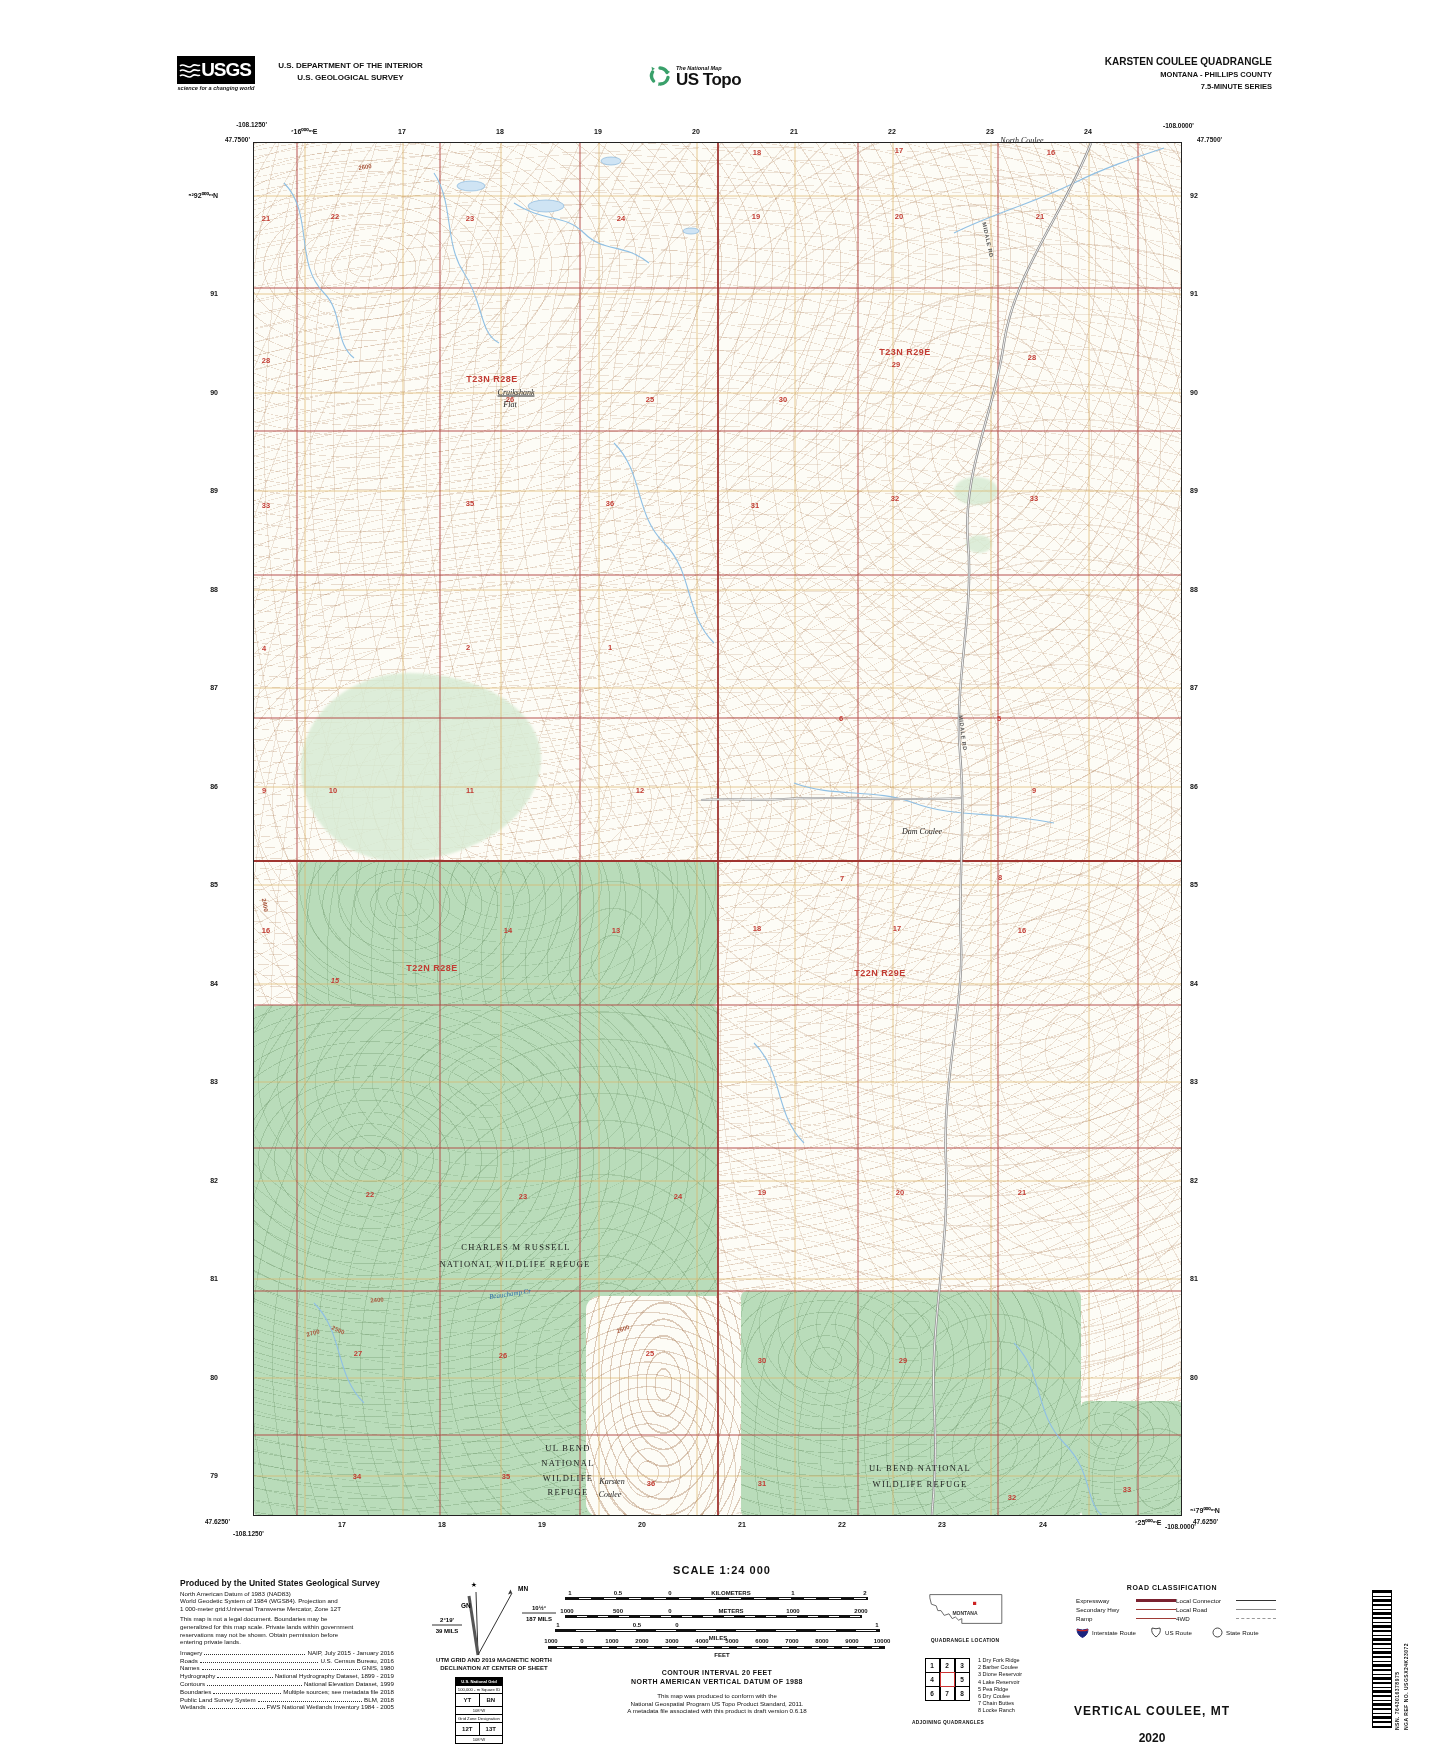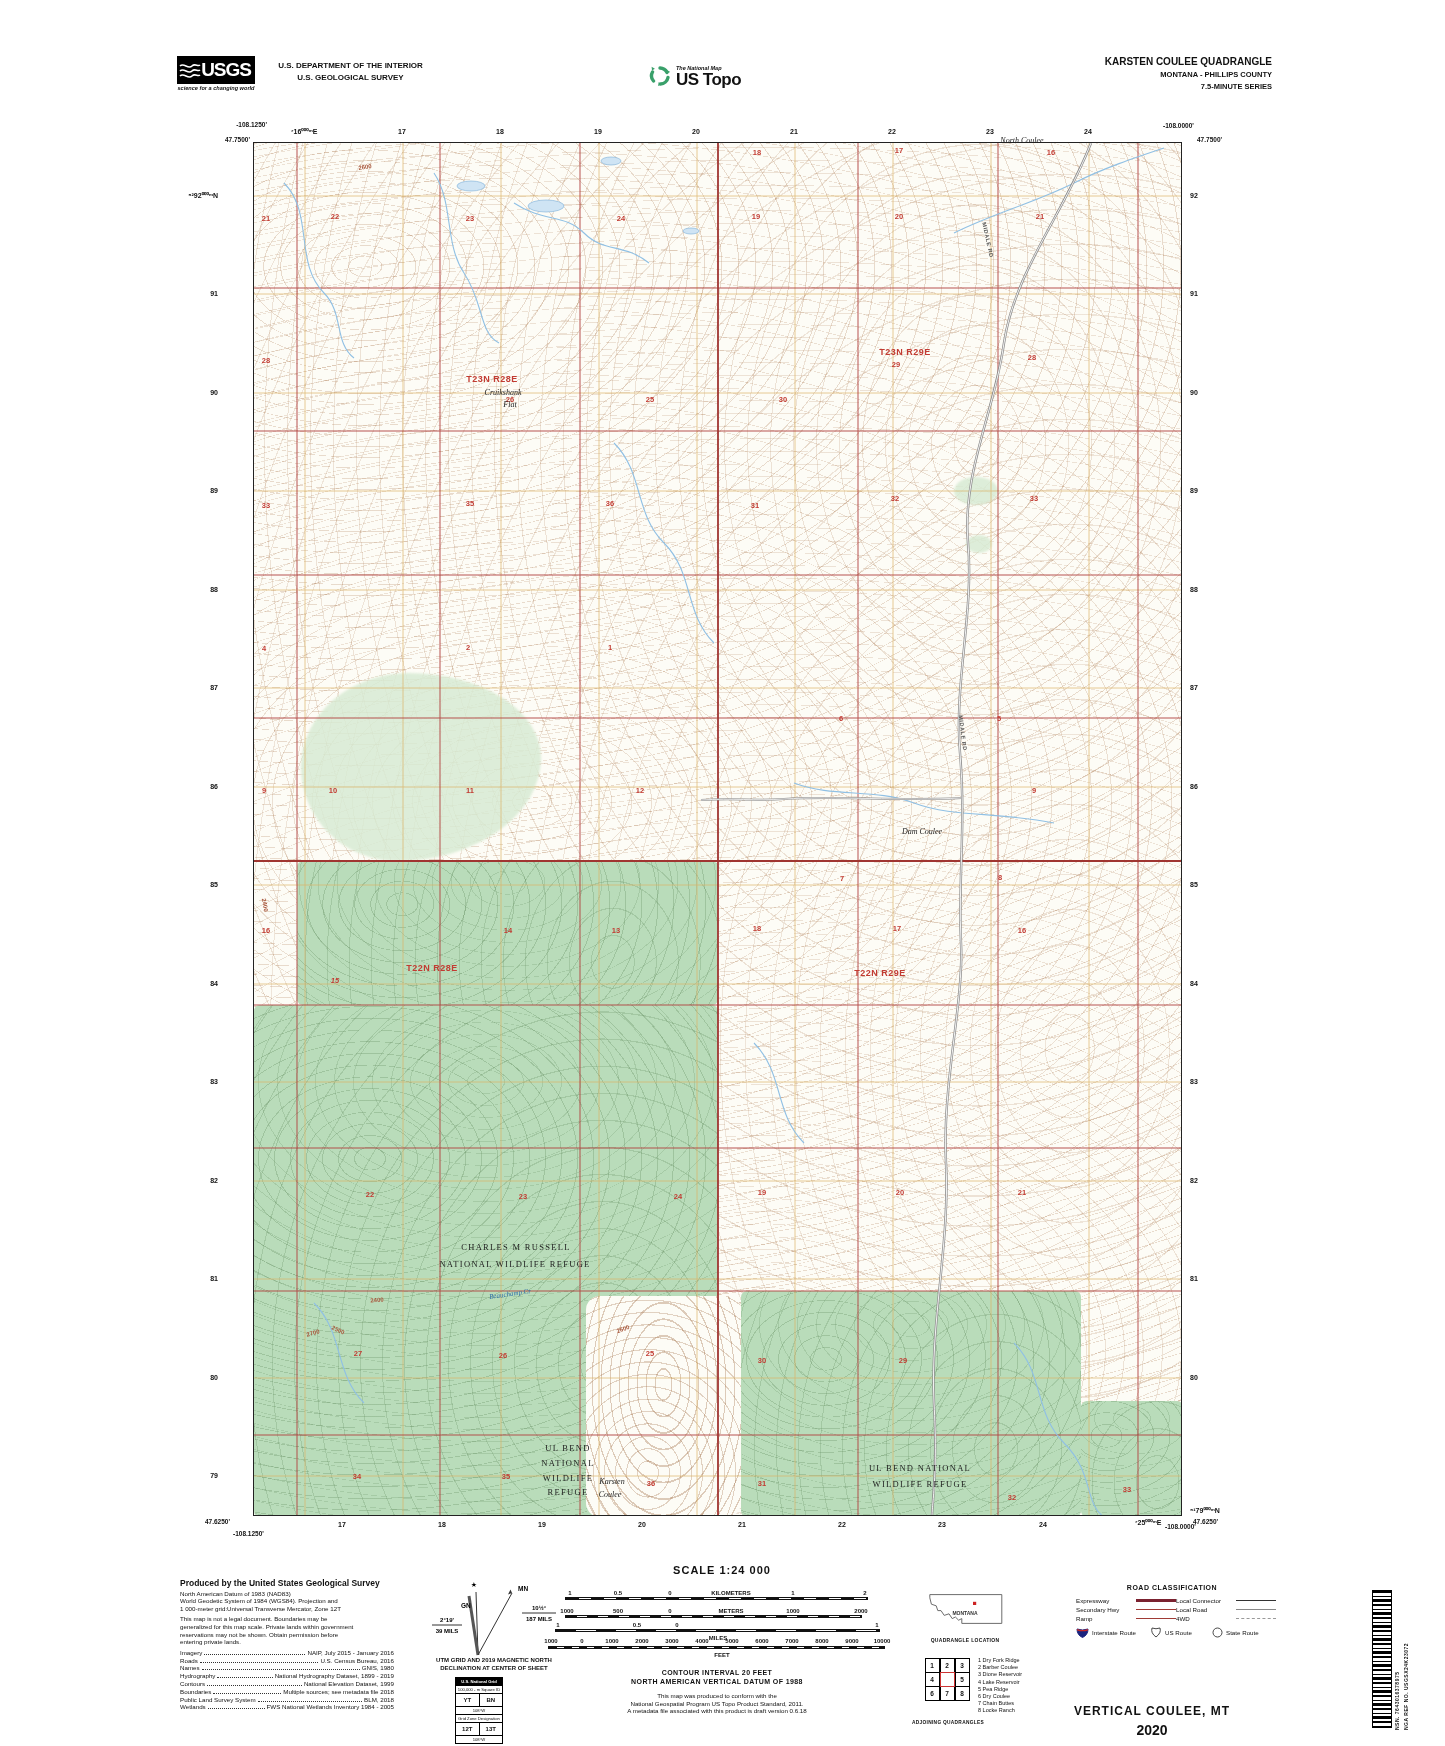--- a/index.html
+++ b/index.html
@@ -97,21 +97,21 @@
   .l-express{border-top:3px solid #7b2230;}
   .l-second{border-top:1.6px solid #a03a35;}
   .l-ramp{border-top:1px solid #a03a35;}
   .l-conn{border-top:1.4px solid #333;}
   .l-local{border-top:1px solid #888;}
   .l-4wd{border-top:1.4px dashed #999;}
   .shield-item{position:absolute;display:flex;align-items:center;gap:3px;font-size:6.2px;}
 
   .sheet-title{left:1032px;top:1704px;width:240px;text-align:center;}
   .st1{font-size:12px;font-weight:700;letter-spacing:1px;}
-  .st2{font-size:14px;font-weight:700;margin-top:4px;}
+  .st2{font-size:12px;font-weight:700;margin-top:13px;}
 
   .barcode{left:1372px;top:1590px;width:20px;height:138px;border:1px solid #000;
     background:repeating-linear-gradient(180deg,#000 0 2px,#fff 2px 5px,#000 5px 6px,#fff 6px 8px,#000 8px 11px,#fff 11px 13px);}
   .bc-txt{position:absolute;height:140px;writing-mode:vertical-rl;transform:rotate(180deg);
           font-size:5px;font-weight:700;letter-spacing:.5px;white-space:nowrap;}
 </style>
 </head>
 <body>
 
 <div class="sheet">
@@ -327,21 +327,21 @@
       <span class="lbl-sec" style="position: absolute; left: 762px; top: 1360px; transform: translate(-50%, -50%);">30</span>
       <span class="lbl-sec" style="position: absolute; left: 903px; top: 1360px; transform: translate(-50%, -50%);">29</span>
       <span class="lbl-sec" style="position: absolute; left: 357px; top: 1476px; transform: translate(-50%, -50%);">34</span>
       <span class="lbl-sec" style="position: absolute; left: 506px; top: 1476px; transform: translate(-50%, -50%);">35</span>
       <span class="lbl-sec" style="position: absolute; left: 651px; top: 1483px; transform: translate(-50%, -50%);">36</span>
       <span class="lbl-sec" style="position: absolute; left: 762px; top: 1483px; transform: translate(-50%, -50%);">31</span>
       <span class="lbl-sec" style="position: absolute; left: 1012px; top: 1497px; transform: translate(-50%, -50%);">32</span>
       <span class="lbl-sec" style="position: absolute; left: 1127px; top: 1489px; transform: translate(-50%, -50%);">33</span>
     </div>
   <div class="labels">
-      <span class="lbl-feat" style="position: absolute; left: 503px; top: 392px; transform: translate(-50%, -50%);">Cruikshank</span>
+      <span class="lbl-feat" style="position: absolute; left: 516px; top: 392px; transform: translate(-50%, -50%); text-decoration: underline;">Cruikshank</span>
       <span class="lbl-feat" style="position: absolute; left: 510px; top: 404px; transform: translate(-50%, -50%);">Flat</span>
       <span class="lbl-feat" style="position: absolute; left: 1022px; top: 140px; transform: translate(-50%, -50%);">North Coulee</span>
       <span class="lbl-feat" style="position: absolute; left: 922px; top: 831px; transform: translate(-50%, -50%);">Dam Coulee</span>
       <span class="lbl-feat" style="position: absolute; left: 612px; top: 1481px; transform: translate(-50%, -50%);">Karsten</span>
       <span class="lbl-feat" style="position: absolute; left: 610px; top: 1494px; transform: translate(-50%, -50%);">Coulee</span>
     </div>
   <div class="labels">
       <span class="lbl-water" style="position: absolute; left: 510px; top: 1294px; transform: translate(-50%, -50%) rotate(-8deg);">Beauchamp Cr</span>
     </div>
   <div class="labels">

